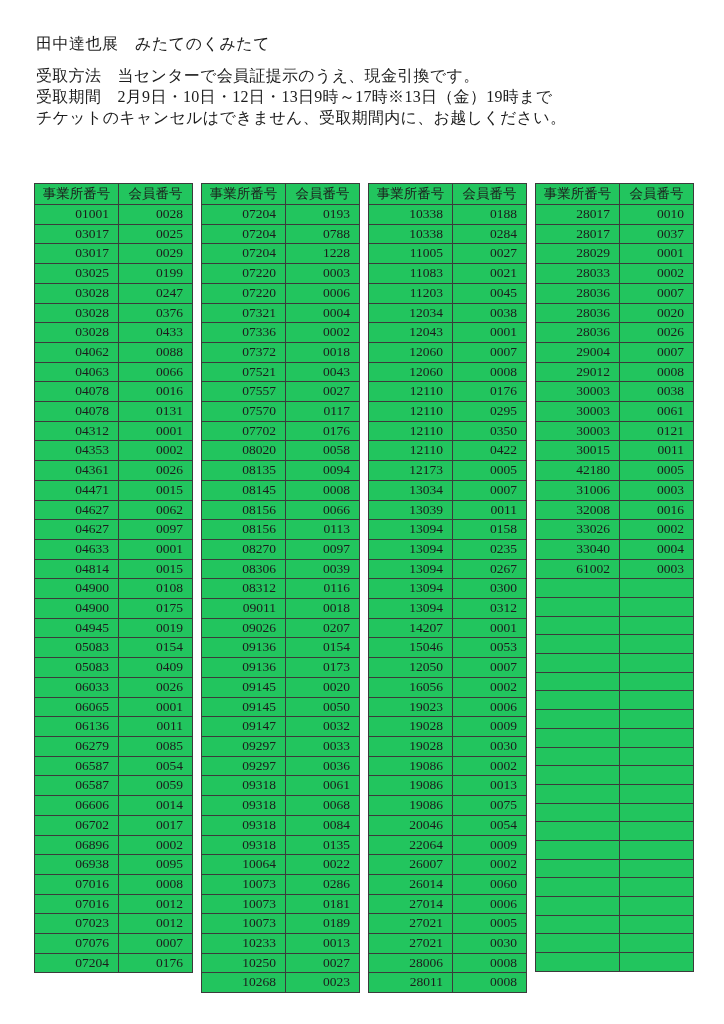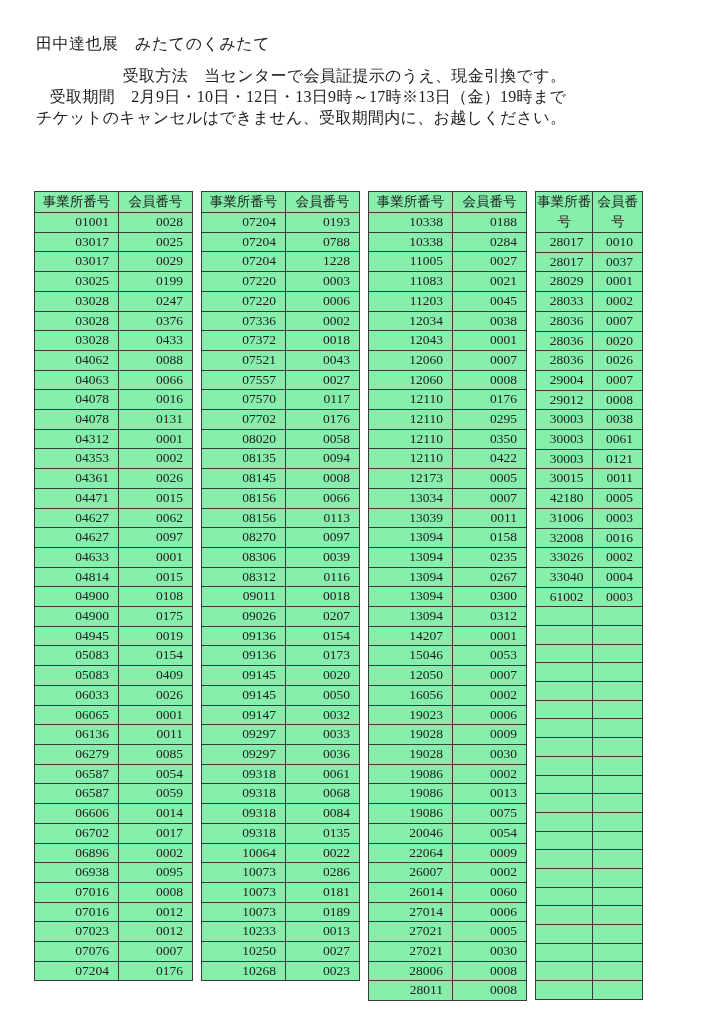--- a/index.html
+++ b/index.html
@@ -10,21 +10,21 @@
   body {
     width: 724px;
     height: 1024px;
     font-family: "Liberation Serif", "DejaVu Serif", serif;
     color: #1c1c1c;
     position: relative;
     overflow: hidden;
   }
   .page {
     position: relative;
-    width: 643px;
+    width: 724px;
     height: 1024px;
     background: #ffffff;
   }
   .doc-title {
     position: absolute;
     left: 36px;
     top: 33px;
     font-size: 16px;
     line-height: 21px;
     white-space: pre;
@@ -33,28 +33,27 @@
   .info-block {
     position: absolute;
     left: 36px;
     top: 65px;
     font-size: 16px;
     line-height: 21px;
     letter-spacing: 0.3px;
   }
   .info-line {
     white-space: pre;
-    text-align: right;
   }
   table.roster {
     position: absolute;
-    top: 191px;
+    top: 183px;
     border-collapse: collapse;
     table-layout: fixed;
-    background: #86efac;
+    background: #22c55e;
   }
   table.roster.t0 { left: 34px; }
   table.roster.t1 { left: 201px; }
   table.roster.t2 { left: 368px; }
   table.roster.t3 { left: 535px; }
   table.roster th, table.roster td {
     border: 1px solid #3b3b3b;
     overflow: hidden;
     box-sizing: border-box;
   }
@@ -278,20 +277,24 @@
         </tr>
         <tr>
           <td>07220</td>
           <td>0003</td>
         </tr>
         <tr>
           <td>07220</td>
           <td>0006</td>
         </tr>
         <tr>
+          <td>07321</td>
+          <td>0004</td>
+        </tr>
+        <tr>
           <td>07336</td>
           <td>0002</td>
         </tr>
         <tr>
           <td>07372</td>
           <td>0018</td>
         </tr>
         <tr>
           <td>07521</td>
           <td>0043</td>

